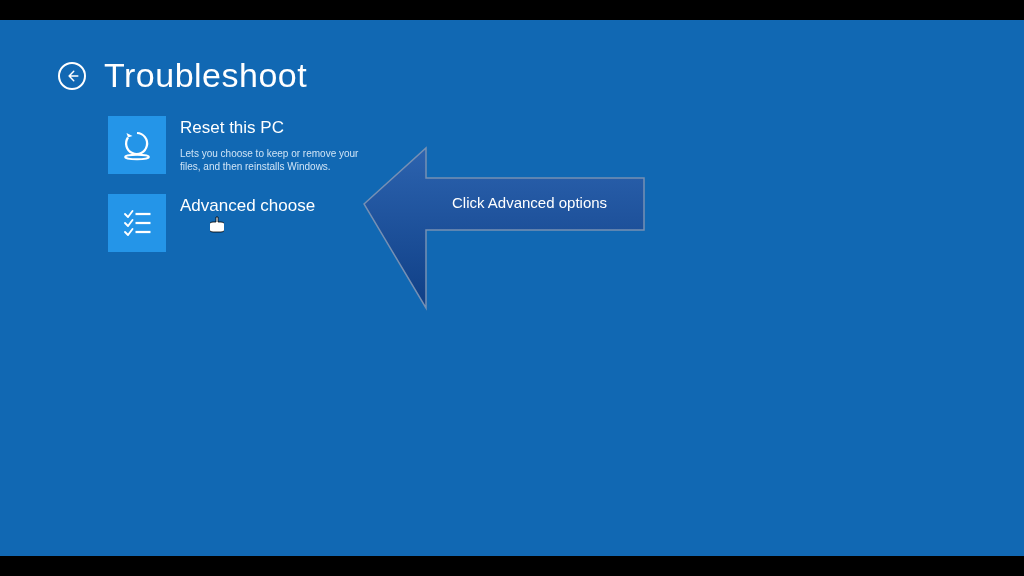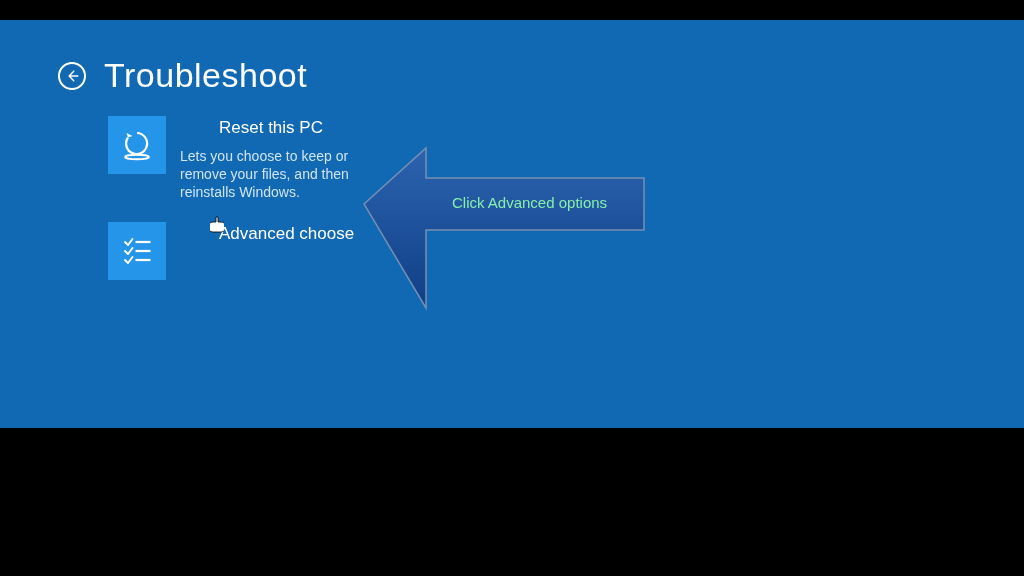--- a/index.html
+++ b/index.html
@@ -9,21 +9,21 @@
       background: #000;
       font-family: "Segoe UI", Arial, sans-serif;
       overflow: hidden;
       position: relative;
     }
     .screen {
       position: absolute;
       top: 20px;
       left: 0;
       width: 1024px;
-      height: 408px;
+      height: 536px;
       background: #1168b3;
     }
     .header {
       position: absolute;
       top: 36px;
       left: 58px;
       display: flex;
       align-items: center;
       gap: 18px;
     }
@@ -66,43 +66,42 @@
       justify-content: center;
       flex-shrink: 0;
     }
     .tile svg { width: 36px; height: 36px; }
     .opt-text { padding-top: 2px; }
     .opt-title {
       color: #fff;
       font-size: 17px;
       font-weight: 400;
       margin-bottom: 2px;
-      margin-left: 39px;
     }
     .opt-desc {
       color: #cfe4f6;
-      font-size: 14px;
+      font-size: 10px;
       line-height: 1.3;
       max-width: 180px;
       margin-top: 9px;
     }
     .callout {
       position: absolute;
       top: 124px;
       left: 360px;
       width: 290px;
       height: 170px;
       pointer-events: none;
     }
     .callout svg { width: 100%; height: 100%; }
     .callout-label {
       position: absolute;
       top: 50px;
       left: 92px;
-      color: #86efac;
+      color: #ffffff;
       font-size: 15px;
       font-weight: 400;
     }
     .cursor {
       position: absolute;
       top: 196px;
       left: 210px;
       width: 14px;
       height: 18px;
     }

